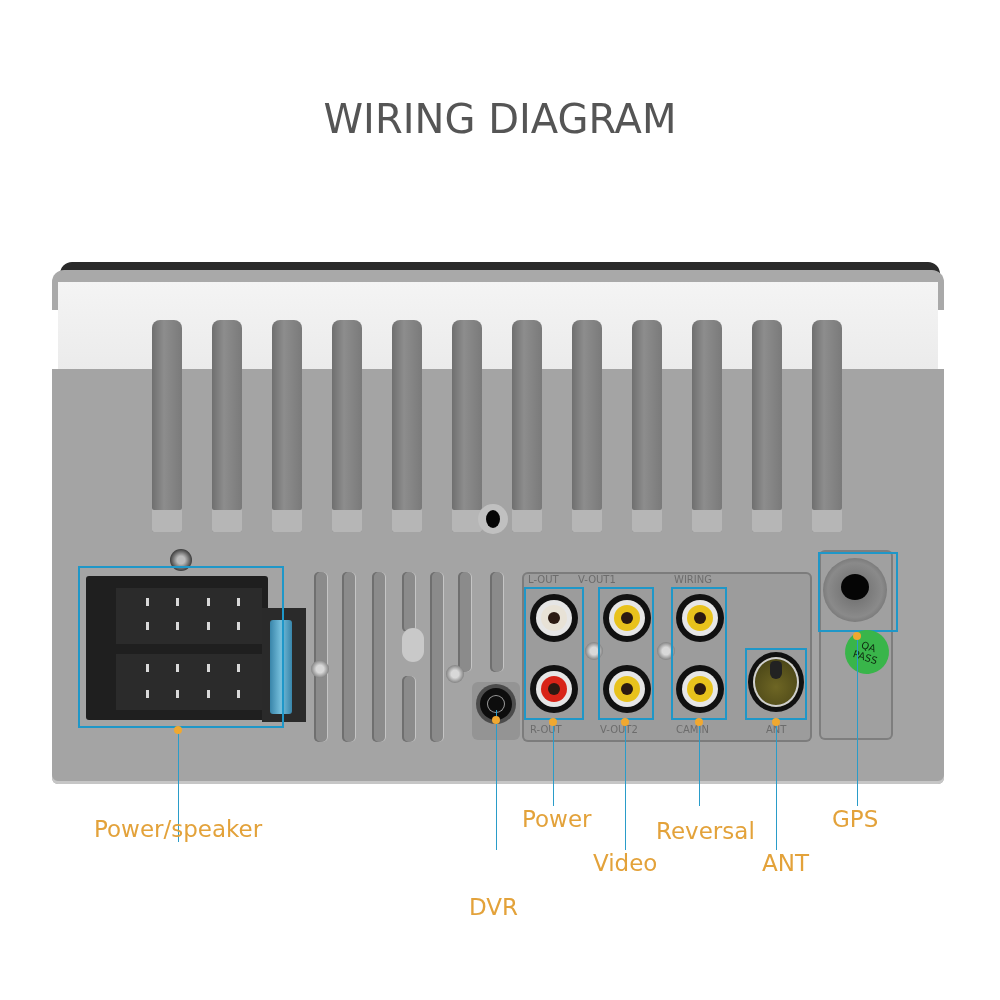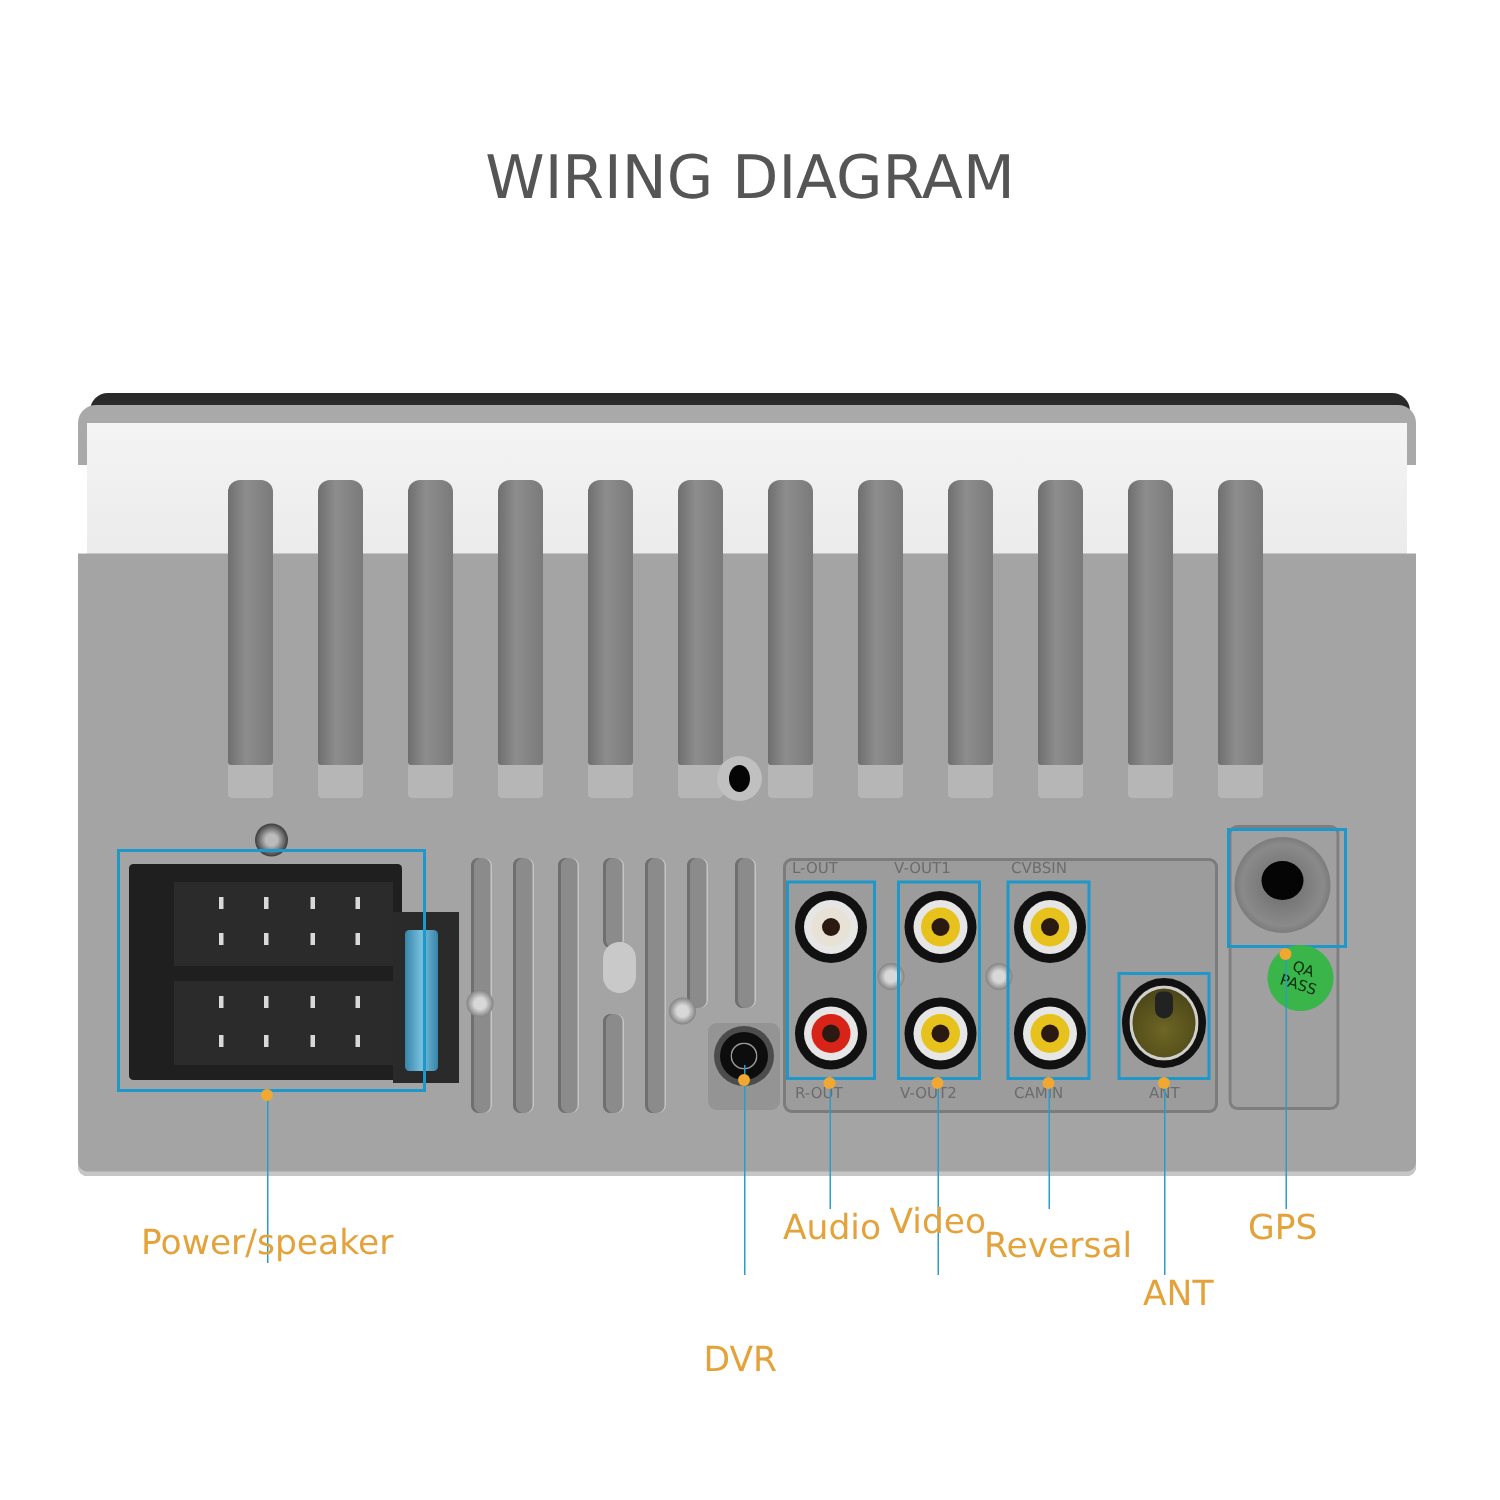--- a/index.html
+++ b/index.html
@@ -116,22 +116,22 @@
 </div>
 <div class="fuse-holder"></div>
 <div class="fuse"></div>
 <div class="hl" style="left:78px;top:566px;width:206px;height:162px"></div>
 
 <div style="position:absolute;left:472px;top:682px;width:48px;height:58px;background:#949494;border-radius:6px;"></div>
 <div class="dvr-port"></div>
 
 <div class="av-panel"></div>
 <span class="av-tiny" style="left:528px;top:574px">L-OUT</span>
-<span class="av-tiny" style="left:596px;top:574px">V-OUT1</span>
-<span class="av-tiny" style="left:674px;top:574px">CVBSIN</span>
+<span class="av-tiny" style="left:578px;top:574px">V-OUT1</span>
+<span class="av-tiny" style="left:674px;top:574px">WIRING</span>
 <span class="av-tiny" style="left:530px;top:724px">R-OUT</span>
 <span class="av-tiny" style="left:600px;top:724px">V-OUT2</span>
 <span class="av-tiny" style="left:676px;top:724px">CAMIN</span>
 <span class="av-tiny" style="left:766px;top:724px">ANT</span>
 
 <div class="rca" style="left:530px;top:594px">
     <div class="ring"></div>
     <div class="core" style="background:#e8e2d6"></div>
   </div>
 <div class="rca" style="left:530px;top:665px">
@@ -183,17 +183,17 @@
 <div class="dot" style="left:621px;top:718px"></div>
 <div class="line" style="left:699px;top:722px;height:84px"></div>
 <div class="dot" style="left:695px;top:718px"></div>
 <div class="line" style="left:776px;top:722px;height:128px"></div>
 <div class="dot" style="left:772px;top:718px"></div>
 <div class="line" style="left:857px;top:634px;height:172px"></div>
 <div class="dot" style="left:853px;top:632px"></div>
 
 <span class="label" style="left:94px;top:816px">Power/speaker</span>
 <span class="label" style="left:469px;top:894px">DVR</span>
-<span class="label" style="left:522px;top:806px">Audio</span>
-<span class="label" style="left:593px;top:802px">Video</span>
+<span class="label" style="left:522px;top:806px">Power</span>
+<span class="label" style="left:593px;top:850px">Video</span>
 <span class="label" style="left:656px;top:818px">Reversal</span>
 <span class="label" style="left:762px;top:850px">ANT</span>
 <span class="label" style="left:832px;top:806px">GPS</span>
 
 </body></html>

